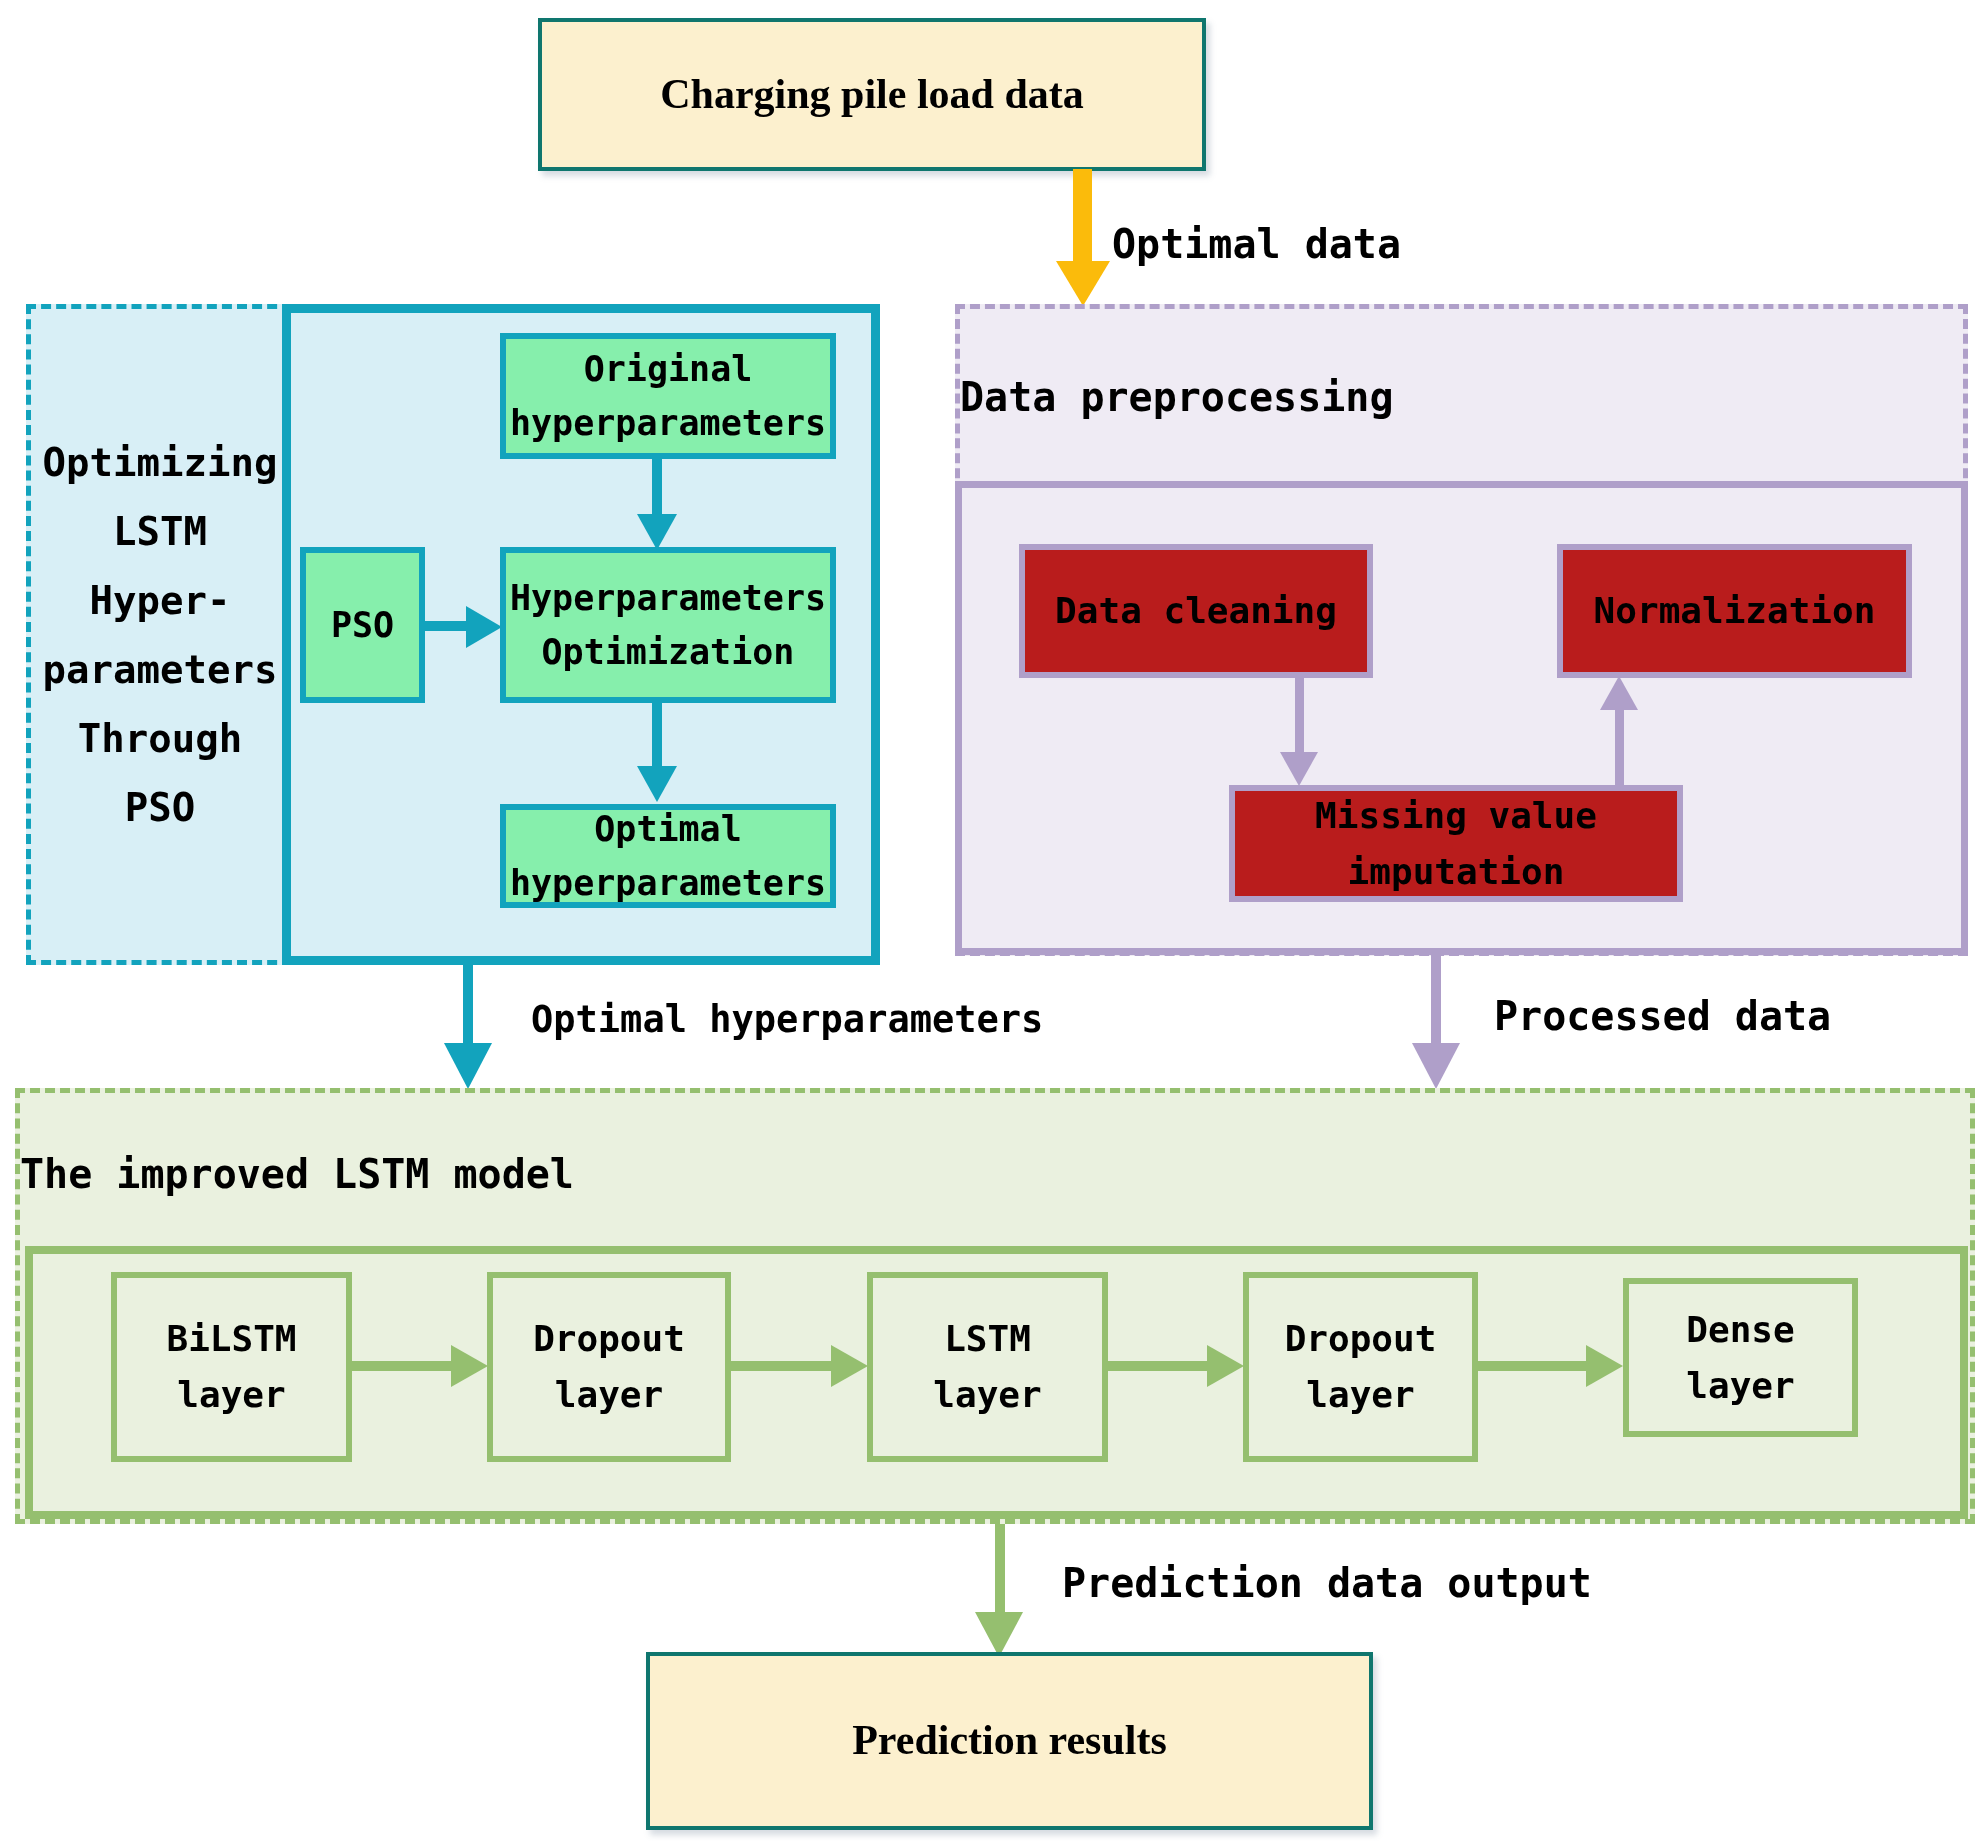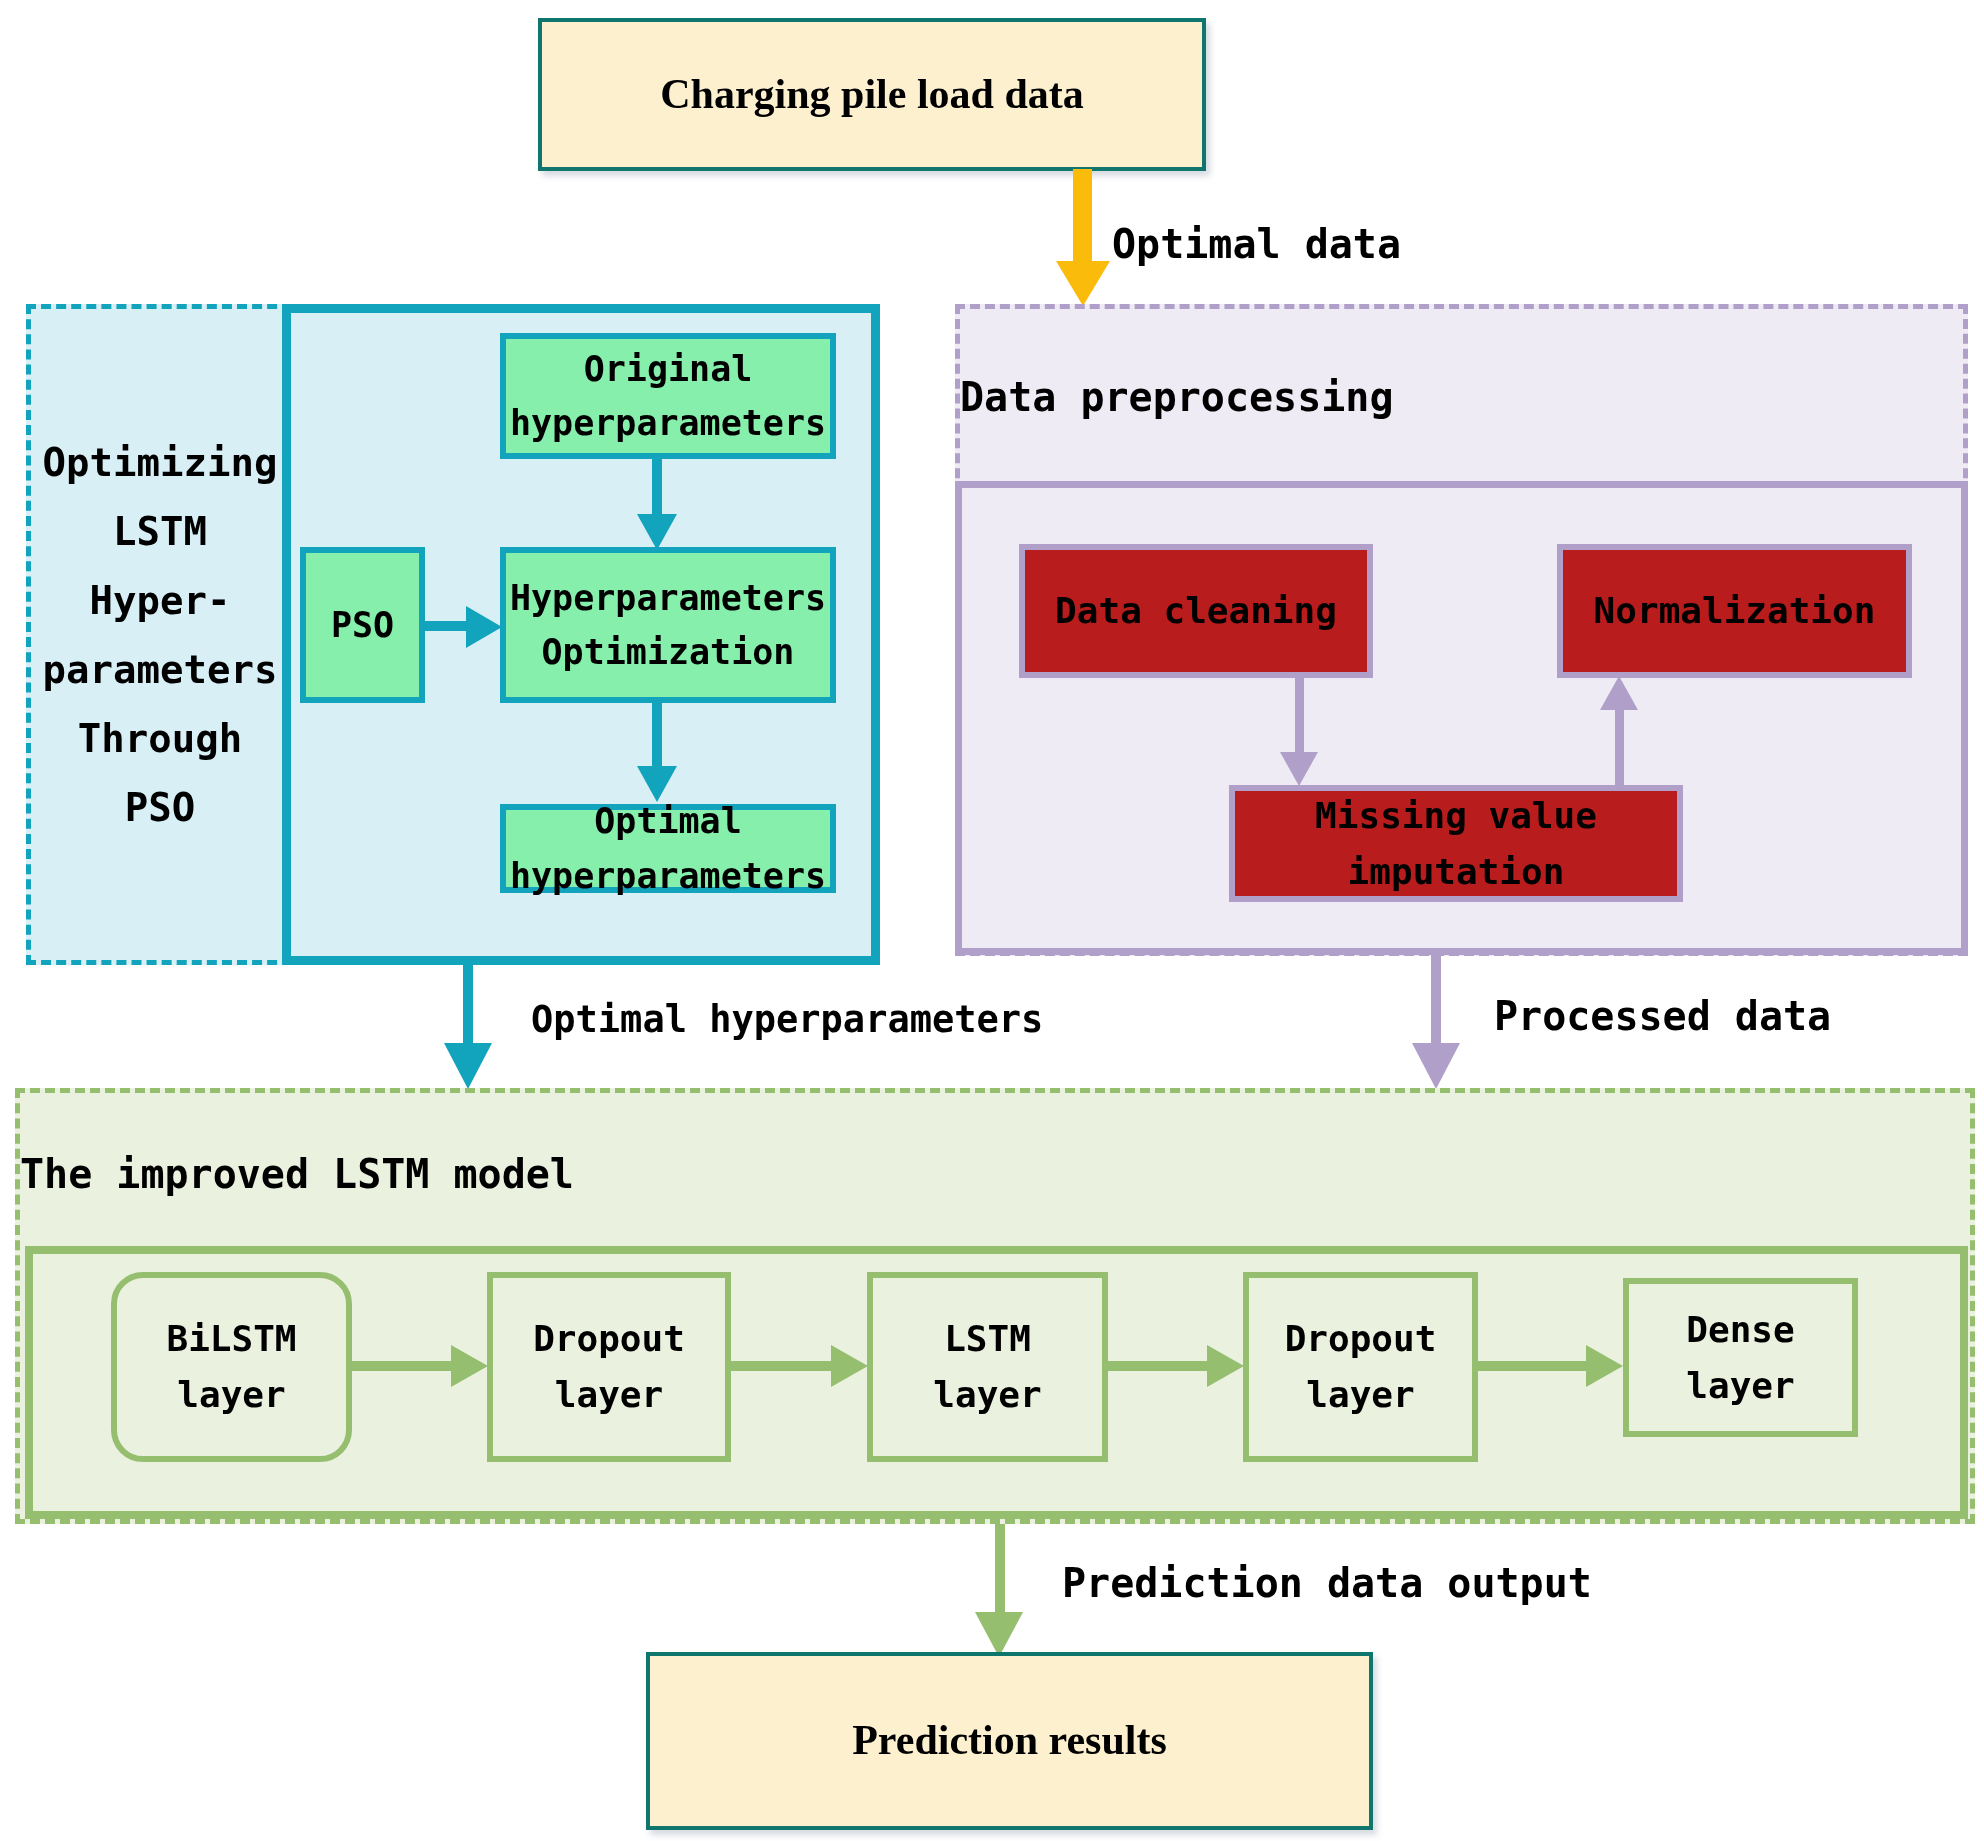--- a/index.html
+++ b/index.html
@@ -71,21 +71,21 @@
   <div class="abs" style="left:282px;top:304px;width:598px;height:661px;border:9px solid #12A3BD;background:#D8EFF6;"></div>
 
   <div class="node teal-box" style="left:500px;top:333px;width:336px;height:126px;font-size:35px;border-width:6.7px;">Original
 hyperparameters</div>
 
   <div class="node teal-box" style="left:300px;top:547px;width:125px;height:156px;font-size:35px;border-width:6.7px;">PSO</div>
 
   <div class="node teal-box" style="left:500px;top:547px;width:336px;height:156px;font-size:35px;border-width:6.7px;">Hyperparameters
 Optimization</div>
 
-  <div class="node teal-box" style="left:500px;top:804px;width:336px;height:89px;font-size:35px;border-width:6.7px;">Optimal
+  <div class="node teal-box" style="left:500px;top:804px;width:336px;height:104px;font-size:35px;border-width:6.7px;">Optimal
 hyperparameters</div>
 
   <div>
     <div class="stem bg-teal" style="left:652px;top:457px;width:9.7px;height:58px;"></div>
     <div class="head down teal" style="left:637px;top:514px;border-width:36px 20px 0 20px;"></div>
   </div>
   <div>
     <div class="stem bg-teal" style="left:423px;top:621px;width:45px;height:9.7px;"></div>
     <div class="head right teal" style="left:466px;top:606px;border-width:21px 0 21px 36px;"></div>
   </div>
@@ -125,21 +125,21 @@
     <div class="stem bg-purple" style="left:1431px;top:955px;width:10.4px;height:91px;"></div>
     <div class="head down purple" style="left:1412px;top:1043px;border-width:46px 24.5px 0 24.5px;"></div>
   </div>
   <div class="edge-label" style="left:1494px;top:993px;">Processed data</div>
 
   <div class="abs" style="left:15px;top:1088px;width:1960px;height:436px;border:5.2px dashed #95BF6F;background:#EAF1DF;">
     <div class="panel-title" style="top:58px;">The improved LSTM model</div>
   </div>
   <div class="abs" style="left:25px;top:1246px;width:1943px;height:273px;border:8.2px solid #95BF6F;background:#EAF1DF;"></div>
 
-  <div class="node green-box" style="left:111px;top:1272px;width:241px;height:190px;font-size:36px;border-radius:32px;">BiLSTM
+  <div class="node green-box" style="left:111px;top:1272px;width:241px;height:190px;font-size:36px;">BiLSTM
 layer</div>
   <div class="node green-box" style="left:487px;top:1272px;width:244px;height:190px;font-size:36px;">Dropout
 layer</div>
   <div class="node green-box" style="left:867px;top:1272px;width:241px;height:190px;font-size:36px;">LSTM
 layer</div>
   <div class="node green-box" style="left:1243px;top:1272px;width:235px;height:190px;font-size:36px;">Dropout
 layer</div>
   <div class="node green-box" style="left:1623px;top:1278px;width:235px;height:159px;font-size:36px;">Dense
 layer</div>
 

